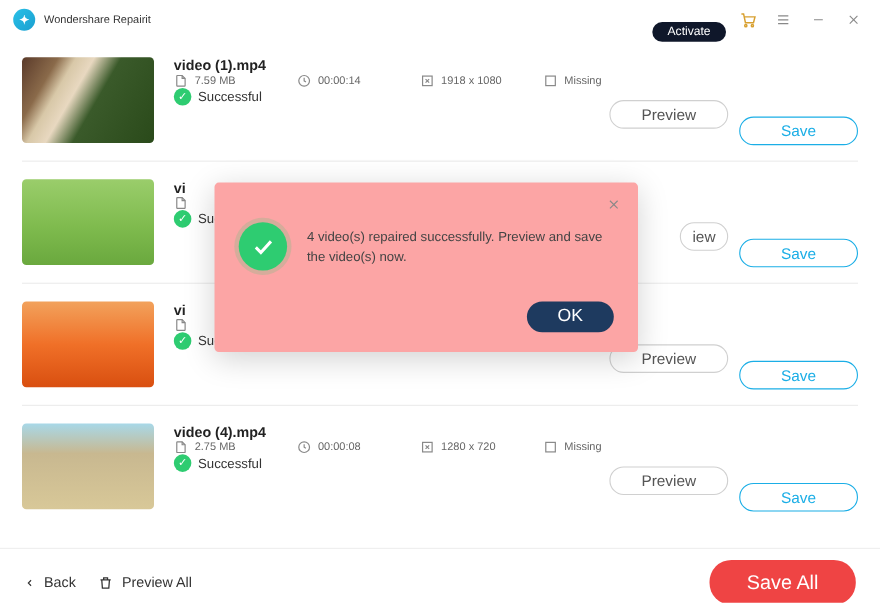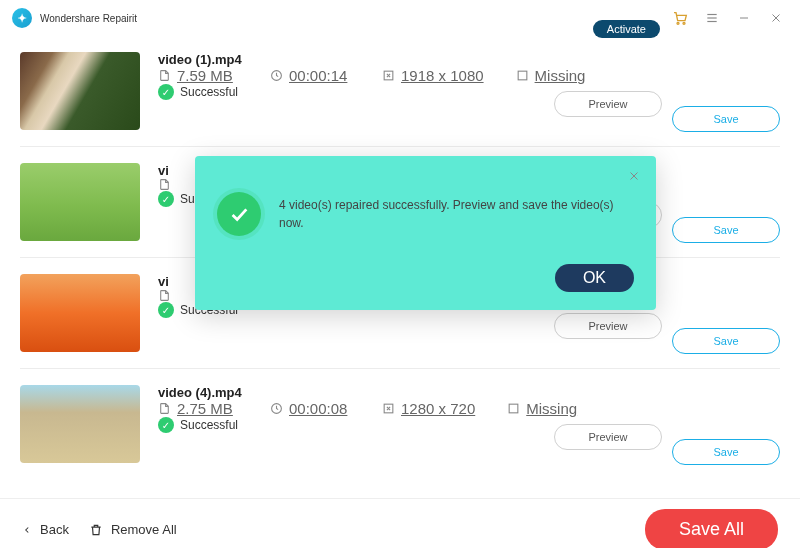--- a/index.html
+++ b/index.html
@@ -22,21 +22,21 @@
   .app-logo {
     width: 20px; height: 20px;
     border-radius: 50%;
     background: linear-gradient(135deg,#29c0e7,#1a9fd0);
     display:flex;align-items:center;justify-content:center;
     color:#fff;font-weight:bold;font-size:11px;
   }
   .app-title { font-size: 10px; color:#333; flex:0 0 auto; }
   .spacer { flex:1; }
   .activate-btn {
-    background:#0c4a6e;color:#fff;border:none;border-radius:12px;
+    background:#0f172a;color:#fff;border:none;border-radius:12px;
     padding:3px 14px;font-size:11px;cursor:pointer;margin-top:22px;
   }
   .title-icon {
     width:24px;height:24px;display:flex;align-items:center;justify-content:center;
     color:#888;cursor:pointer;font-size:14px;
   }
   .content {
     height: 462px;
     overflow-y: auto;
     padding: 0 20px;
@@ -53,52 +53,52 @@
     background:#ddd;
   }
   .thumb.t1{background:linear-gradient(120deg,#5a3a2a 0%,#8a6a4a 20%,#d8c8a8 30%,#e8d8c0 40%,#3a5a2a 55%,#2a4a1a 100%);}
   .thumb.t2{background:linear-gradient(180deg,#9acd6b 0%,#7fbb4e 55%,#6aa83e 100%);}
   .thumb.t3{background:linear-gradient(180deg,#f2a25c 0%,#f07028 50%,#d94f10 100%);}
   .thumb.t4{background:linear-gradient(180deg,#a8d8e8 0%,#c8b890 35%,#d8c898 100%);}
   .info {
     flex:1;display:flex;flex-direction:column;
   }
   .fname{font-size:13px;font-weight:600;color:#222;}
-  .meta-row{display:flex;gap:32px;align-items:flex-end;color:#666;font-size:15px;text-decoration:underline;}
+  .meta-row{display:flex;gap:32px;align-items:flex-end;color:#666;font-size:10px;}
   .meta-item{display:flex;align-items:center;gap:6px;min-width:80px;}
   .meta-item svg{width:13px;height:13px;}
   .status-row{display:flex;align-items:center;gap:6px;color:#333;font-size:12px;}
   .check-badge{
     width:16px;height:16px;border-radius:50%;background:#2ecc71;
     display:flex;align-items:center;justify-content:center;color:#fff;font-size:10px;
   }
   .row-buttons{
     position:absolute;right:0;bottom:14px;display:flex;gap:10px;
   }
   .pill-btn{
     width:108px;height:26px;border-radius:13px;border:1px solid #d0d0d0;
-    background:#fff;font-size:11px;cursor:pointer;color:#555;
+    background:#fff;font-size:14px;cursor:pointer;color:#555;
   }
   .pill-btn.save{border-color:#1baee6;color:#1baee6;margin-top:15px;}
   .footer{
     height:62px;border-top:1px solid #eee;display:flex;align-items:center;
     padding:0 22px;gap:20px;
   }
   .back-btn,.remove-btn{
     display:flex;align-items:center;gap:8px;color:#333;font-size:13px;
     background:none;border:none;cursor:pointer;font-weight:500;
   }
   .saveall-btn{
     margin-left:auto;background:#ef4444;color:#fff;border:none;
     border-radius:20px;padding:10px 34px;font-size:18px;cursor:pointer;font-weight:500;
   }
   
   .modal{
-    position:absolute;left:195px;top:156px;width:461px;
-    background:#5eead4;border-radius:4px;
+    position:absolute;left:195px;top:166px;width:385px;
+    background:#fca5a5;border-radius:4px;
     box-shadow:0 6px 28px rgba(0,0,0,0.18);
     padding:18px 22px 18px 22px;
   }
   .modal-close{
     position:absolute;top:10px;right:12px;width:20px;height:20px;
     display:flex;align-items:center;justify-content:center;cursor:pointer;color:#888;
   }
   .modal-body{display:flex;gap:18px;align-items:flex-start;padding-top:18px;}
   .big-check{
     width:44px;height:44px;border-radius:50%;background:#2ecc71;
@@ -291,21 +291,21 @@
   <button class="back-btn">
     <svg width="10" height="14" viewBox="0 0 24 24" fill="none" stroke="#333" stroke-width="2.5">
         <polyline points="15 18 9 12 15 6"></polyline>
       </svg>
     <span>Back</span>
   </button>
   <button class="remove-btn">
     <svg width="14" height="14" viewBox="0 0 24 24" fill="none" stroke="#333" stroke-width="2">
         <path d="M4 7h16M9 7V4h6v3M6 7l1 13h10l1-13"></path>
       </svg>
-    <span>Remove All</span>
+    <span>Preview All</span>
   </button>
   <button class="saveall-btn">Save All</button>
 </div>
 
 <div class="modal">
   <div class="modal-close">
     <svg width="12" height="12" viewBox="0 0 24 24" fill="none" stroke="#888" stroke-width="2">
         <line x1="5" y1="5" x2="19" y2="19"></line>
         <line x1="19" y1="5" x2="5" y2="19"></line>
       </svg>

